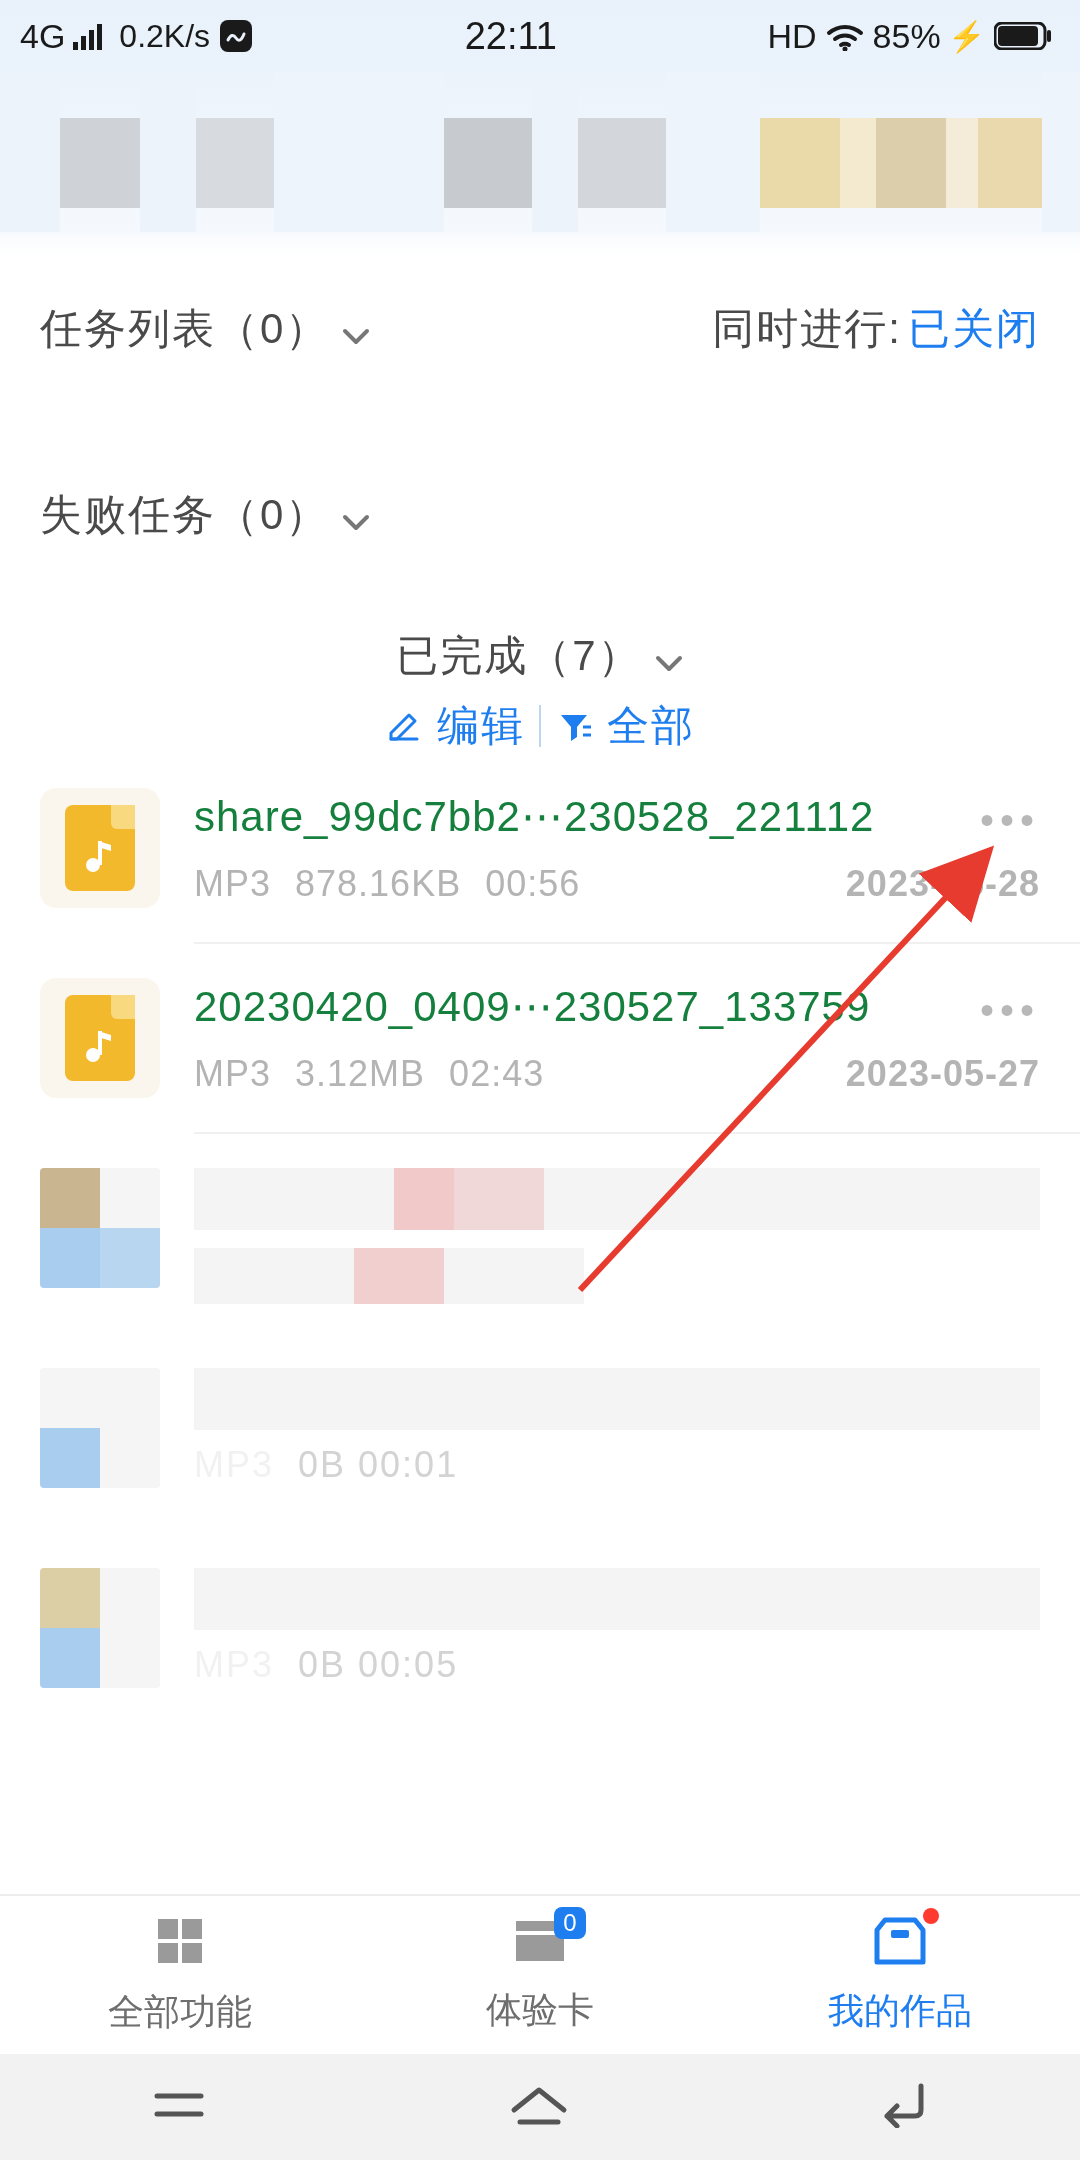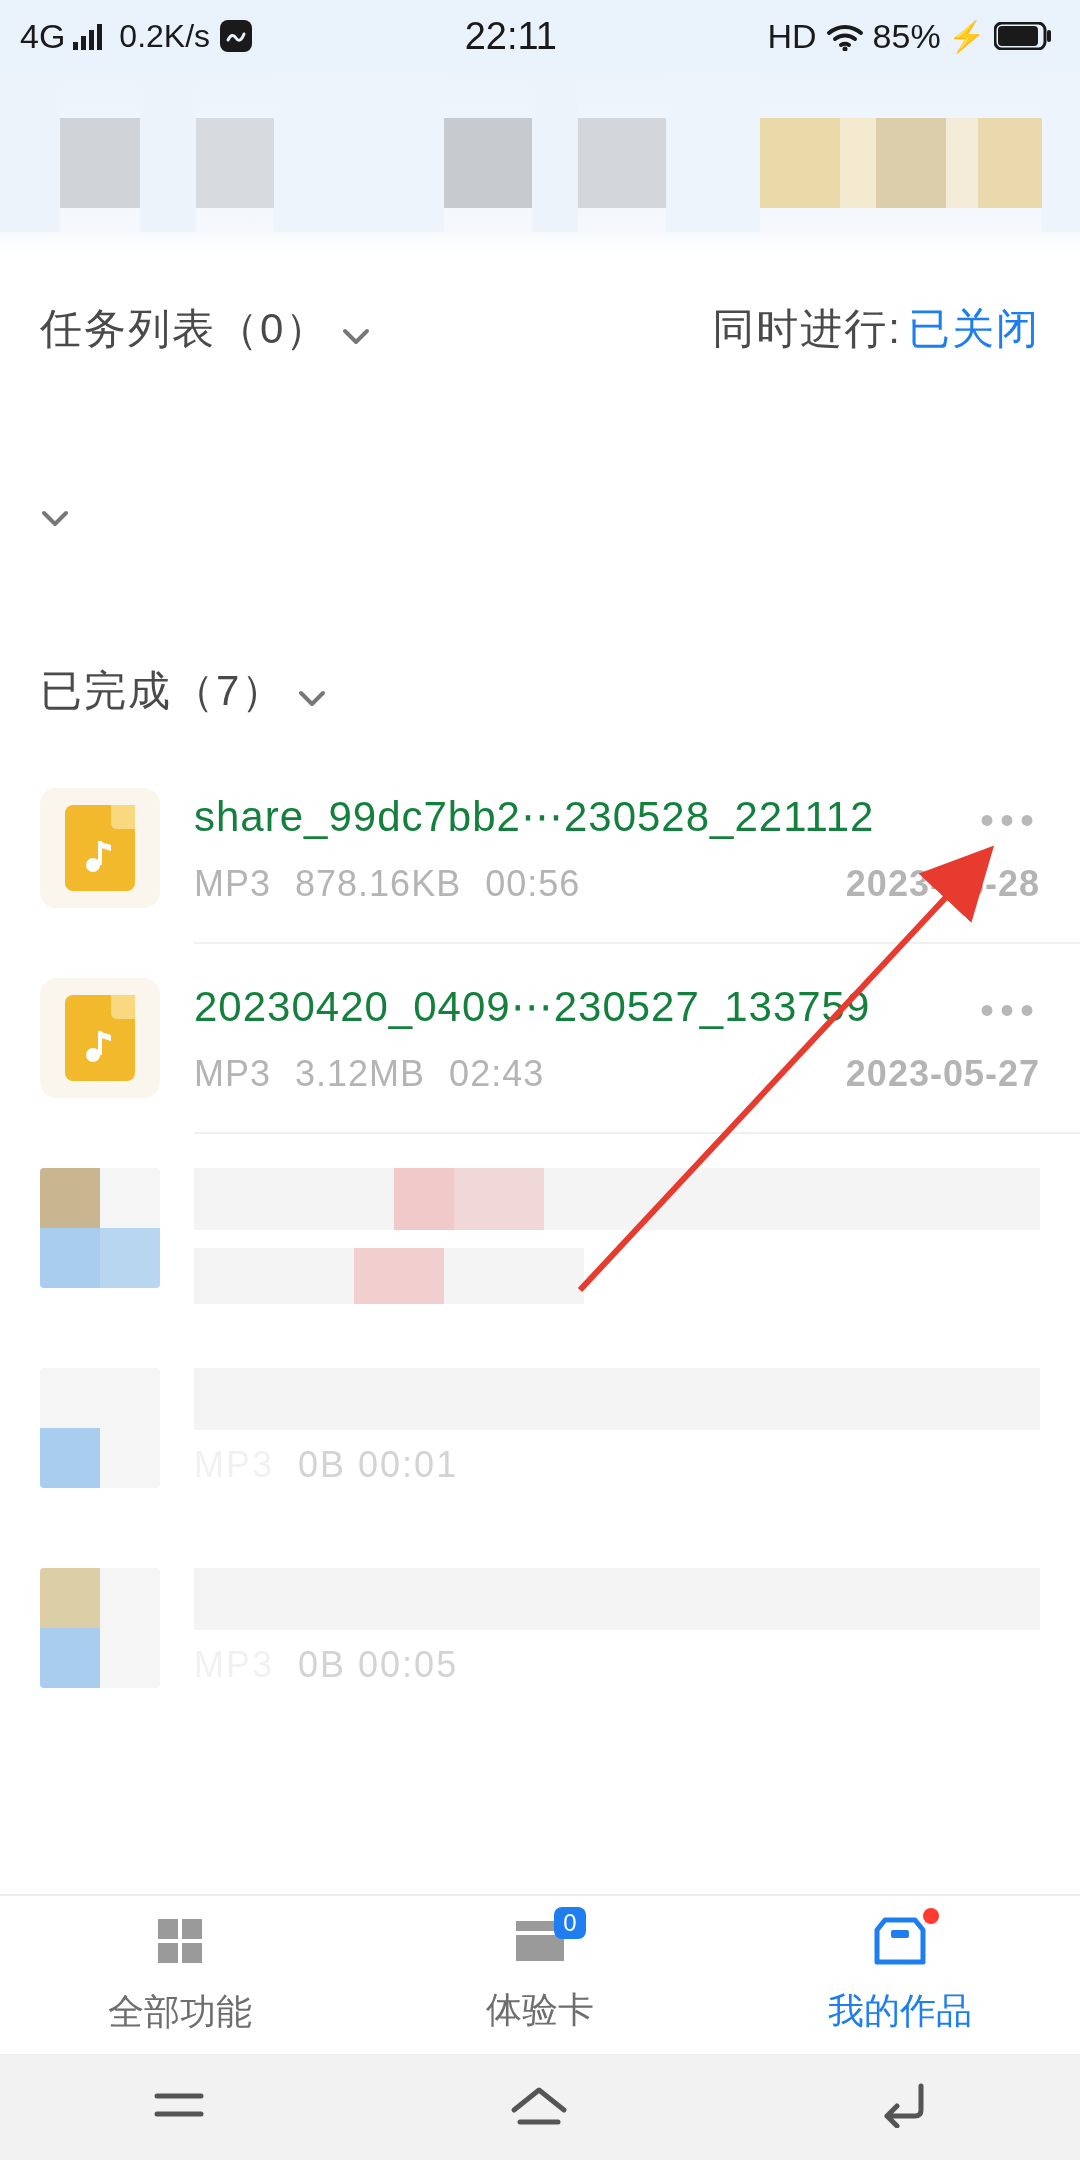--- a/index.html
+++ b/index.html
@@ -47,21 +47,21 @@
     display: flex;
     align-items: center;
     padding: 0 40px;
     height: 126px;
     font-size: 42px;
     color: #4a4a4a;
   }
   .section-row .title { display:flex; align-items:flex-end; gap:12px; font-weight:400; letter-spacing:2px;}
   .section-row.task { margin-top: 10px; }
   .section-row.failed { margin-top: 60px; }
-  .section-row.done { margin-top: 50px; }
+  .section-row.done { margin-top: 50px; flex-direction: column; }
   .chev { color:#888; }
   .spacer { flex:1; }
   .concurrent-label { color:#4a4a4a; font-size:42px; letter-spacing:2px;}
   .concurrent-value { color:#1e7ef0; font-size:42px; margin-left:6px; letter-spacing:2px;}
   .edit-group { display:flex; align-items:center; color:#1e7ef0; font-size:42px; gap:14px; letter-spacing:2px;}
   .edit-group .divider { width:2px; height:42px; background:#bcd6ee; }
   .edit-group svg { display:block; }
 
   
   .file-item {
@@ -255,38 +255,57 @@
         </svg>
     </span>
   </div>
   <div class="spacer"></div>
   <span class="concurrent-label">同时进行:</span>
   <span class="concurrent-value">已关闭</span>
 </div>
 
 <div class="section-row failed">
   <div class="title">
+    <span>失败任务（0）</span>
     <span class="chev">
       <svg width="30" height="20" viewBox="0 0 30 20">
           <path d="M4 4 L15 15 L26 4" stroke="#777" stroke-width="4" fill="none" stroke-linecap="round" stroke-linejoin="round"></path>
         </svg>
     </span>
   </div>
 </div>
 
 <div class="section-row done">
   <div class="title">
     <span>已完成（7）</span>
     <span class="chev">
       <svg width="30" height="20" viewBox="0 0 30 20">
           <path d="M4 4 L15 15 L26 4" stroke="#777" stroke-width="4" fill="none" stroke-linecap="round" stroke-linejoin="round"></path>
         </svg>
     </span>
   </div>
   <div class="spacer"></div>
+  <div class="edit-group">
+    <span>
+      <svg width="38" height="38" viewBox="0 0 38 38">
+          <path d="M6 32 L6 26 L24 8 L30 14 L12 32 Z" fill="none" stroke="#1e7ef0" stroke-width="3" stroke-linejoin="round"></path>
+          <path d="M6 32 L32 32" stroke="#1e7ef0" stroke-width="3" stroke-linecap="round"></path>
+        </svg>
+    </span>
+    <span>编辑</span>
+    <div class="divider"></div>
+    <span>
+      <svg width="38" height="38" viewBox="0 0 38 38">
+          <path d="M6 8 L32 8 L22 20 L22 30 L16 34 L16 20 Z" fill="#1e7ef0"></path>
+          <line x1="28" y1="20" x2="36" y2="20" stroke="#1e7ef0" stroke-width="3"></line>
+          <line x1="28" y1="28" x2="36" y2="28" stroke="#1e7ef0" stroke-width="3"></line>
+        </svg>
+    </span>
+    <span>全部</span>
+  </div>
 </div>
 
 <div class="file-item">
   <div class="thumb">
     <div class="thumb-inner">
       <svg class="thumb-note" viewBox="0 0 28 34">
           <circle cx="8" cy="26" r="7" fill="#fff"></circle>
           <rect x="13" y="2" width="4" height="24" fill="#fff"></rect>
           <path d="M13 2 L26 6 L26 12 L13 8 Z" fill="#fff"></path>
         </svg>

